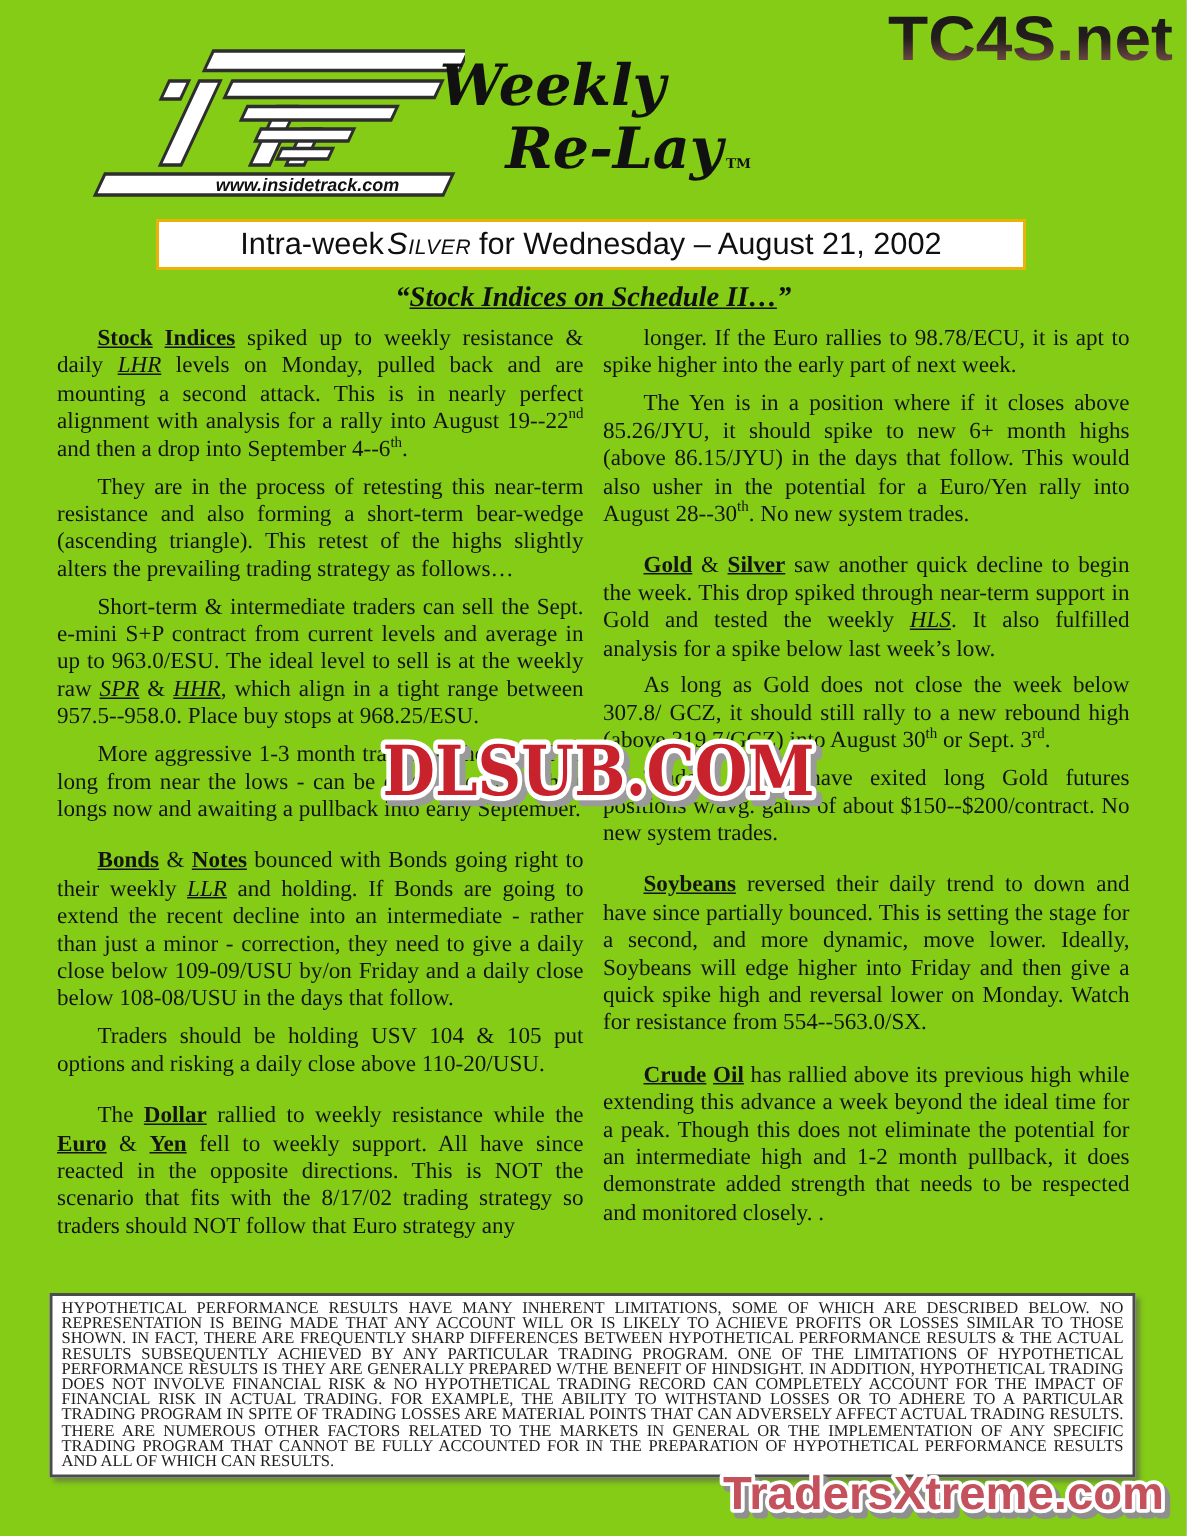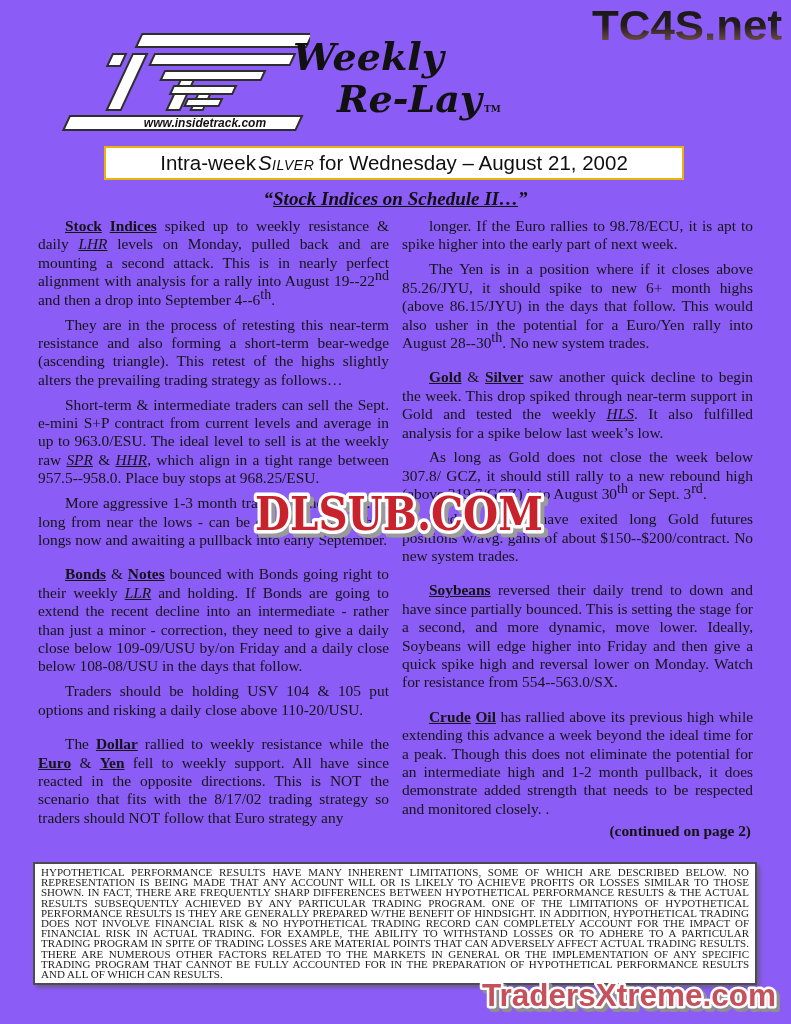--- a/index.html
+++ b/index.html
@@ -1,16 +1,16 @@
 <!DOCTYPE html>
 <html><head>
 <meta charset="utf-8">
 <style>
   html,body{margin:0;padding:0;background:#e8e8e8;}
-  .page{position:relative;width:791px;height:1024px;background:#8b5cf6;margin:0 auto;
+  .page{position:relative;width:791px;height:1024px;background:#84cc16;margin:0 auto;
         font-family:"Liberation Serif",serif;color:#131313;overflow:hidden;
         box-shadow:0 0 4px rgba(0,0,0,.4);}
   
   .logo-svg{position:absolute;left:55px;top:28px;}
   .brand{position:absolute;left:293px;top:36px;font-family:"DejaVu Serif",serif;
          font-weight:bold;font-style:italic;font-size:38px;line-height:42px;color:#111;}
   .brand .line2{margin-left:44px;position:relative;}
   .brand .tm{font-size:9px;font-style:normal;vertical-align:baseline;margin-left:2px;}
   .tc4s-svg{position:absolute;top:0px;right:4px;}
   
@@ -25,21 +25,21 @@
   
   .columns{position:absolute;top:217px;left:38px;width:715px;display:flex;gap:13px;}
   .col{width:351px;}
   .para{margin:6.5px 0 0;text-align:justify;text-indent:27px;font-size:15.4px;
         line-height:18.4px;color:#141414;}
   .para:first-child{margin-top:0;}
   .para.gap{margin-top:16px;}
   .b{font-weight:bold;}
   .i{font-style:italic;}
   .u{text-decoration:underline;}
-  sup{font-size:14px;line-height:0;}
+  sup{font-size:10px;line-height:0;}
   .continued{margin:4px 2px 0 0;text-align:right;font-weight:bold;font-size:15.4px;}
   
   .disclaimer{position:absolute;left:33px;top:862px;width:724px;box-sizing:border-box;
               border:2px solid #4c4c4c;background:#fff;padding:3px 6px 4px 6px;
               font-size:11px;line-height:10.2px;text-align:justify;color:#1e1e1e;
               box-shadow:3px 3px 3px rgba(90,90,90,.55);}
   
   .dlsub-svg{position:absolute;left:246px;top:484px;}
   .txtreme-svg{position:absolute;right:6px;top:971px;}
 </style>
@@ -103,21 +103,20 @@
     <div class="col">
       <div>
           <p class="para"><span>longer.  If the Euro rallies to 98.78/ECU, it is apt to spike higher into the early part of next week.</span></p>
           <p class="para"><span>The Yen is in a position where if it closes above 85.26/JYU, it should spike to new 6+ month highs (above 86.15/JYU) in the days that follow.  This would also usher in the potential for a Euro/Yen rally into August 28--30</span><sup>th</sup><span>.  No new system trades.</span></p>
           <p class="para gap"><span class="b u">Gold</span><span> &amp; </span><span class="b u">Silver</span><span> saw another quick decline to begin the week.  This drop spiked through near-term support in Gold and tested the weekly </span><span class="i u">HLS</span><span>.  It also fulfilled analysis for a spike below last week’s low.</span></p>
           <p class="para"><span>As long as Gold does not close the week below 307.8/ GCZ, it should still rally to a new rebound high (above 319.7/GCZ) into August 30</span><sup>th</sup><span> or Sept. 3</span><sup>rd</sup><span>.</span></p>
           <p class="para"><span>Traders should have exited long Gold futures positions w/avg. gains of about $150--$200/contract.  No new system trades.</span></p>
           <p class="para gap"><span class="b u">Soybeans</span><span> reversed their daily trend to down and have since partially bounced.  This is setting the stage for a second, and more dynamic, move lower.  Ideally, Soybeans will edge higher into Friday and then give a quick spike high and reversal lower on Monday.  Watch for resistance from 554--563.0/SX.</span></p>
           <p class="para gap"><span class="b u">Crude</span><span class="b"> </span><span class="b u">Oil</span><span> has rallied above its previous high while extending this advance a week beyond the ideal time for a peak.  Though this does not eliminate the potential for an intermediate high and 1-2 month pullback, it does demonstrate added strength that needs to be respected and monitored closely. .</span></p>
         </div>
-      <p class="continued">(continued on page 2)</p>
     </div>
   </div>
 
   <div class="disclaimer">
     <span>HYPOTHETICAL PERFORMANCE RESULTS HAVE MANY INHERENT LIMITATIONS, SOME OF WHICH ARE DESCRIBED BELOW.  NO REPRESENTATION IS BEING MADE THAT ANY ACCOUNT WILL OR IS LIKELY TO ACHIEVE PROFITS OR LOSSES SIMILAR TO THOSE SHOWN.  IN FACT, THERE ARE FREQUENTLY SHARP DIFFERENCES BETWEEN HYPOTHETICAL PERFORMANCE RESULTS &amp; THE ACTUAL RESULTS SUBSEQUENTLY ACHIEVED BY ANY PARTICULAR TRADING PROGRAM. ONE OF THE LIMITATIONS OF HYPOTHETICAL PERFORMANCE RESULTS IS THEY ARE GENERALLY PREPARED W/THE BENEFIT OF HINDSIGHT.  IN ADDITION, HYPOTHETICAL TRADING DOES NOT INVOLVE FINANCIAL RISK &amp; NO HYPOTHETICAL TRADING RECORD CAN COMPLETELY ACCOUNT FOR THE IMPACT OF FINANCIAL RISK IN ACTUAL TRADING. FOR EXAMPLE, THE ABILITY TO WITHSTAND LOSSES OR TO ADHERE TO A PARTICULAR TRADING PROGRAM IN SPITE OF TRADING LOSSES ARE MATERIAL POINTS THAT CAN ADVERSELY AFFECT ACTUAL TRADING RESULTS.  THERE ARE NUMEROUS OTHER FACTORS RELATED TO THE MARKETS IN GENERAL OR THE IMPLEMENTATION OF ANY SPECIFIC TRADING PROGRAM THAT CANNOT BE FULLY ACCOUNTED FOR IN THE PREPARATION OF HYPOTHETICAL PERFORMANCE RESULTS AND ALL OF WHICH CAN RESULTS.</span>
   </div>
 
   <svg class="dlsub-svg" width="306" height="64" viewBox="0 0 306 64">
     <text x="157" y="50" text-anchor="middle" font-family="DejaVu Serif, serif" font-size="46" font-weight="bold" fill="#9a9a9a" stroke="#9a9a9a" stroke-width="7" paint-order="stroke fill" stroke-linejoin="round" textLength="288" lengthAdjust="spacingAndGlyphs">DLSUB.COM</text>
     <text x="153" y="46" text-anchor="middle" font-family="DejaVu Serif, serif" font-size="46" font-weight="bold" fill="#c8232c" stroke="#ffffff" stroke-width="7" paint-order="stroke fill" stroke-linejoin="round" textLength="288" lengthAdjust="spacingAndGlyphs">DLSUB.COM</text>

